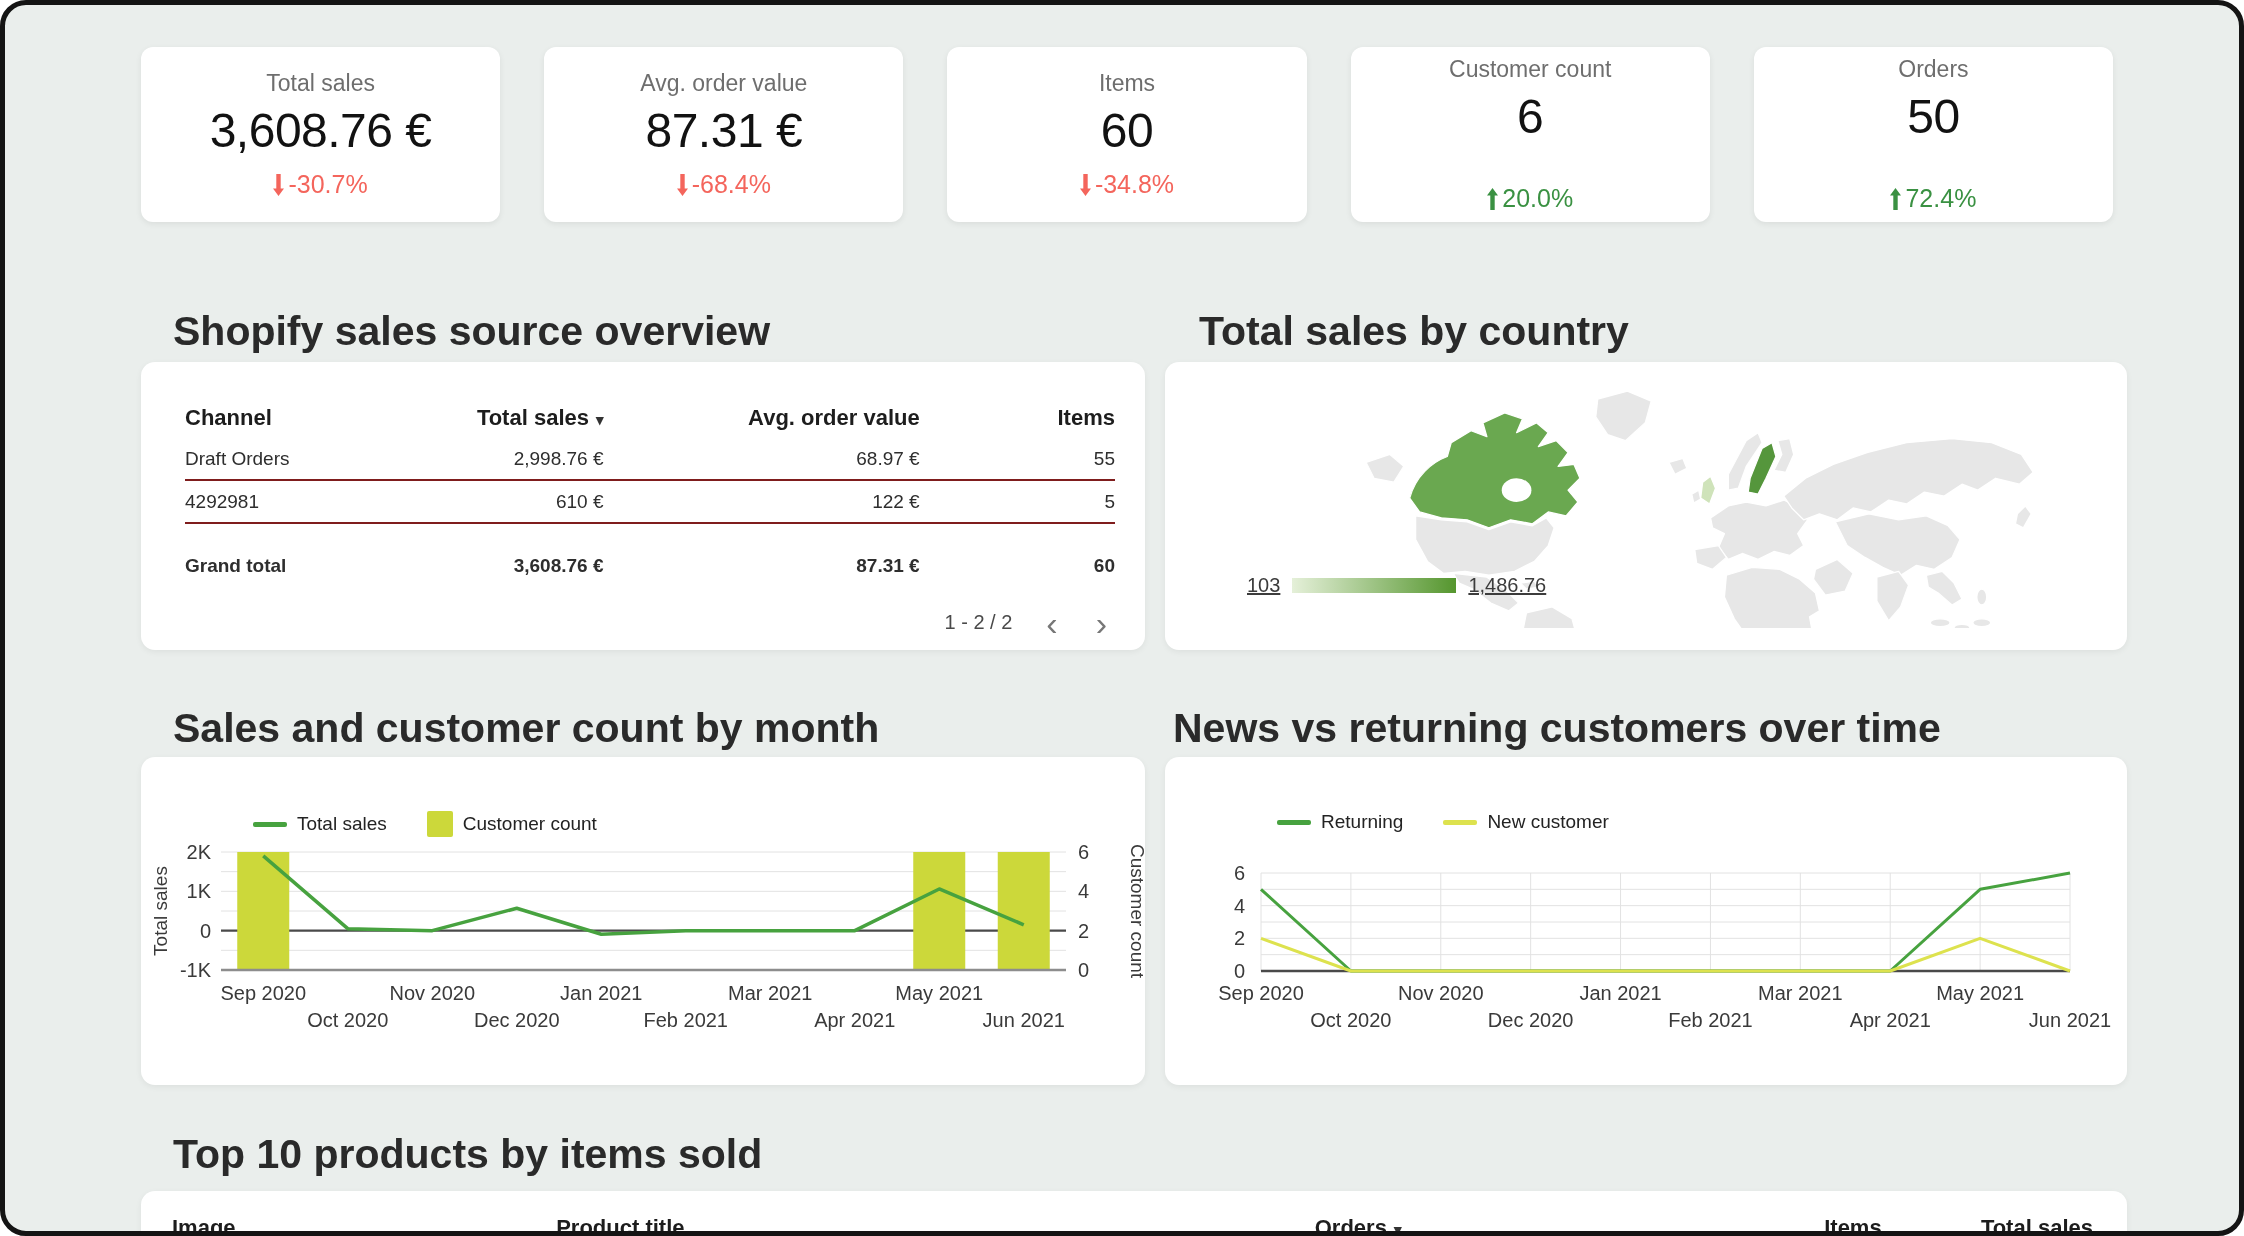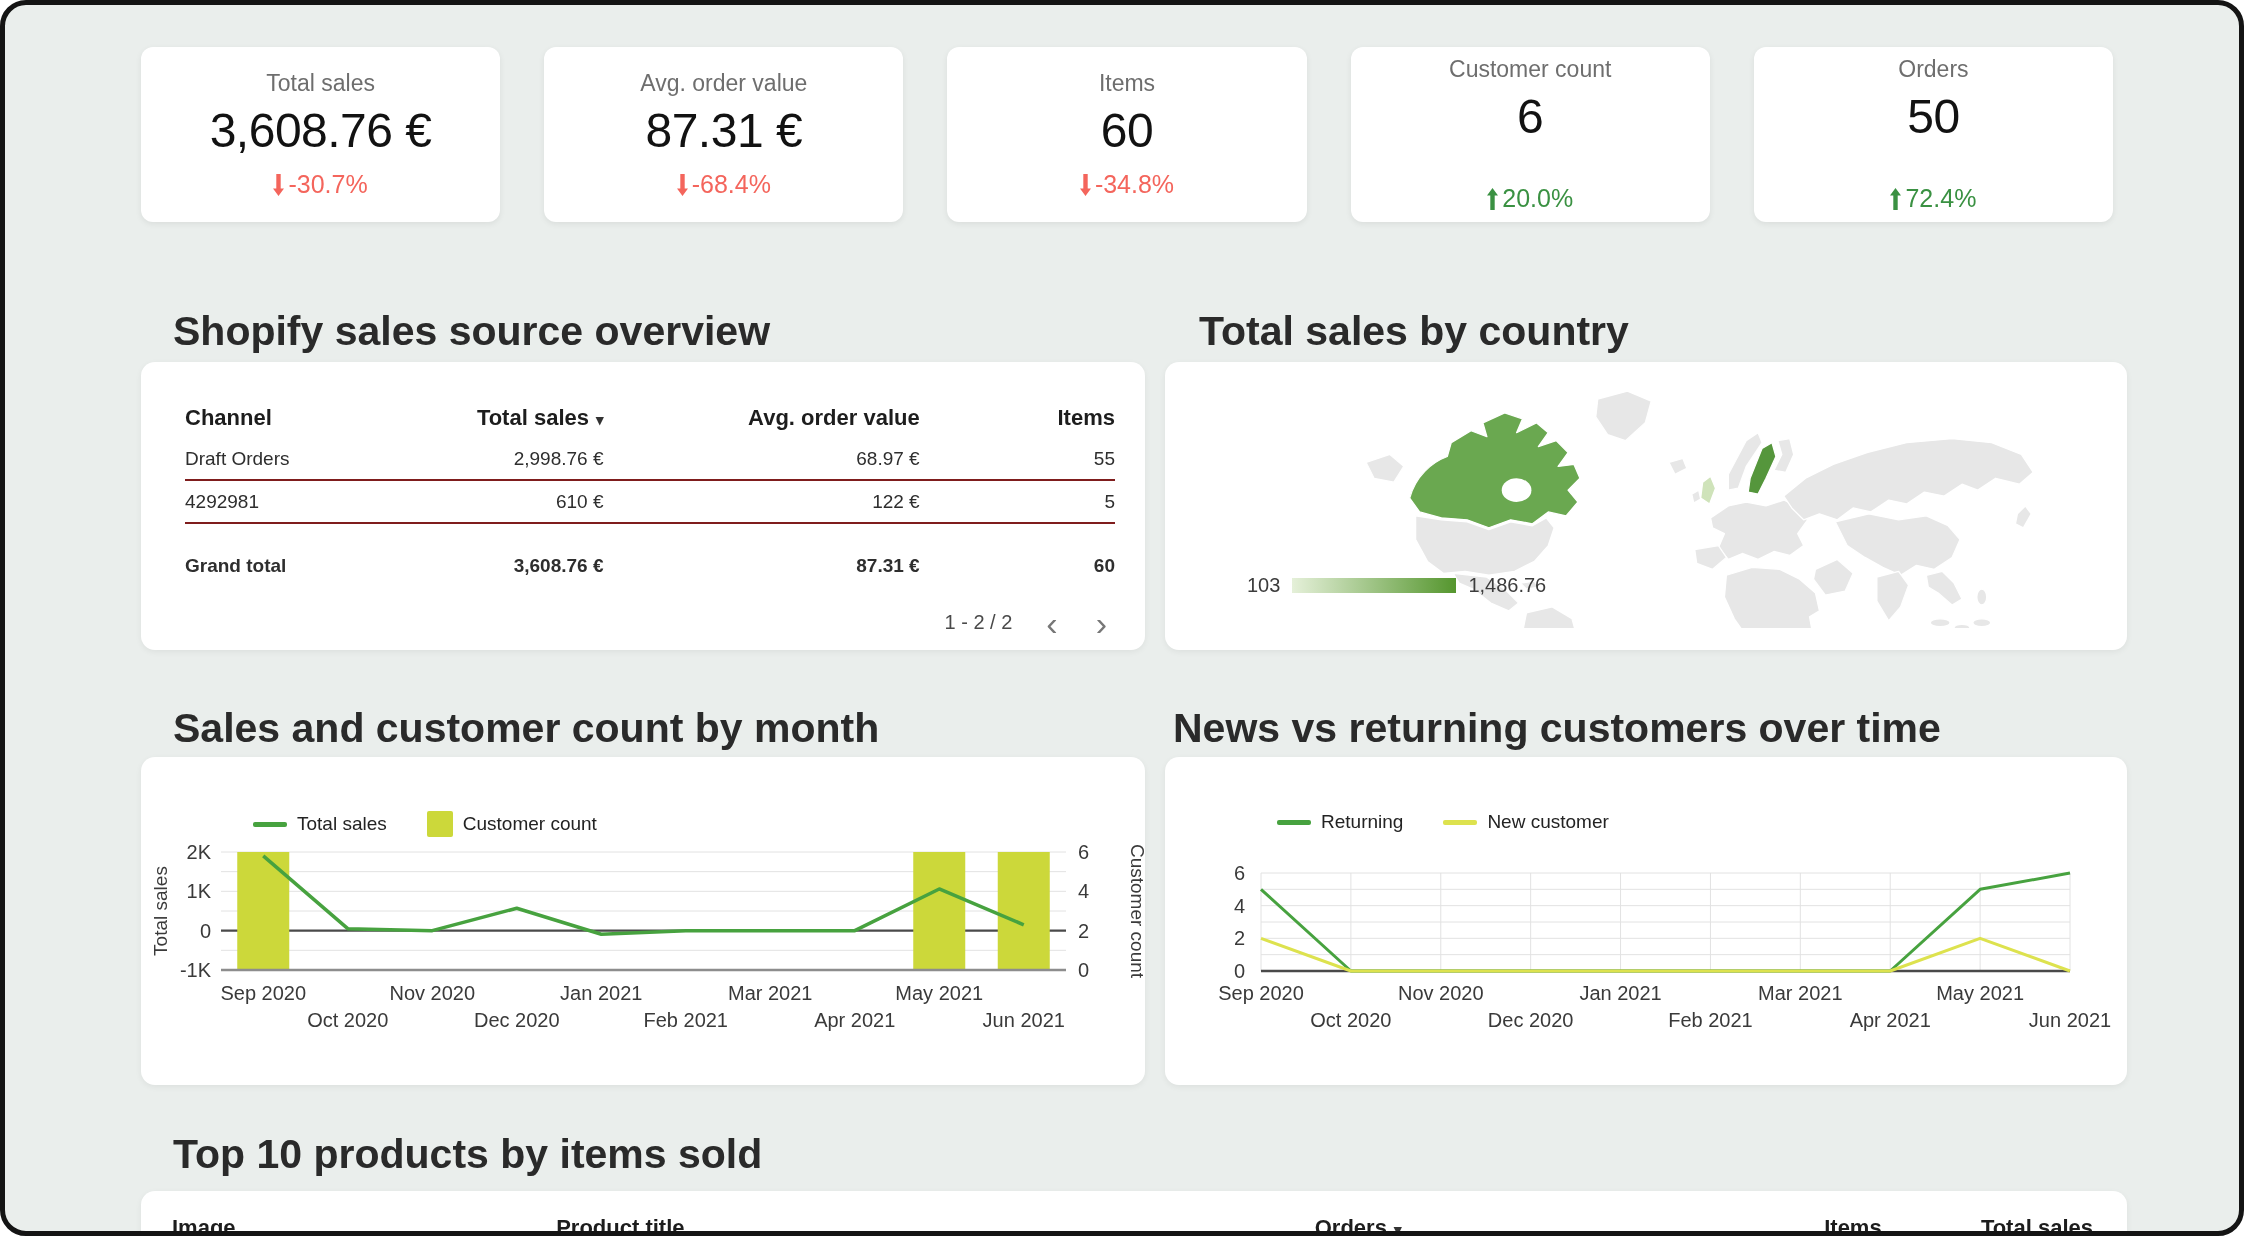--- a/index.html
+++ b/index.html
@@ -34,21 +34,21 @@
   .tr.head{font-weight:bold;font-size:22px;color:#1d1d1d;height:40px;}
   .tr.body{border-bottom:2px solid #7f1d1d;justify-content:space-between;}
   .tr.total{font-weight:bold;margin-top:20px;}
   .sort-arrow{font-size:15px;margin-left:7px;color:#333;}
   .pagination{position:absolute;right:34px;bottom:16px;display:flex;align-items:center;gap:30px;
     font-size:20px;color:#4a4a4a;}
   .pg-btn{font-size:34px;line-height:20px;color:#777;background:none;border:none;padding:0 4px;cursor:pointer;font-family:inherit;}
   
   .map-svg{position:absolute;left:118px;top:16px;}
   .map-legend{position:absolute;left:82px;top:212px;display:flex;align-items:center;gap:12px;
-    font-size:20px;color:#3c3c3c;}
+    font-size:20px;color:#3c3c3c;text-decoration:underline;}
   .legend-bar{width:164px;height:15px;background:linear-gradient(90deg,var(--legend-gradient-start,#e5f0d9),var(--legend-gradient-end,#55962e));}
   
   .chart-legend{position:absolute;left:112px;top:54px;display:flex;align-items:center;gap:40px;
     font-size:19px;color:#232323;}
   .legend-item{display:flex;align-items:center;gap:10px;}
   .swatch-line{width:34px;height:5px;border-radius:2px;}
   .swatch-square{width:26px;height:26px;border-radius:2px;}
   .chart-svg{position:absolute;left:0;top:0;}
   
   .prod-head{position:absolute;left:31px;right:34px;top:24px;display:flex;align-items:center;

